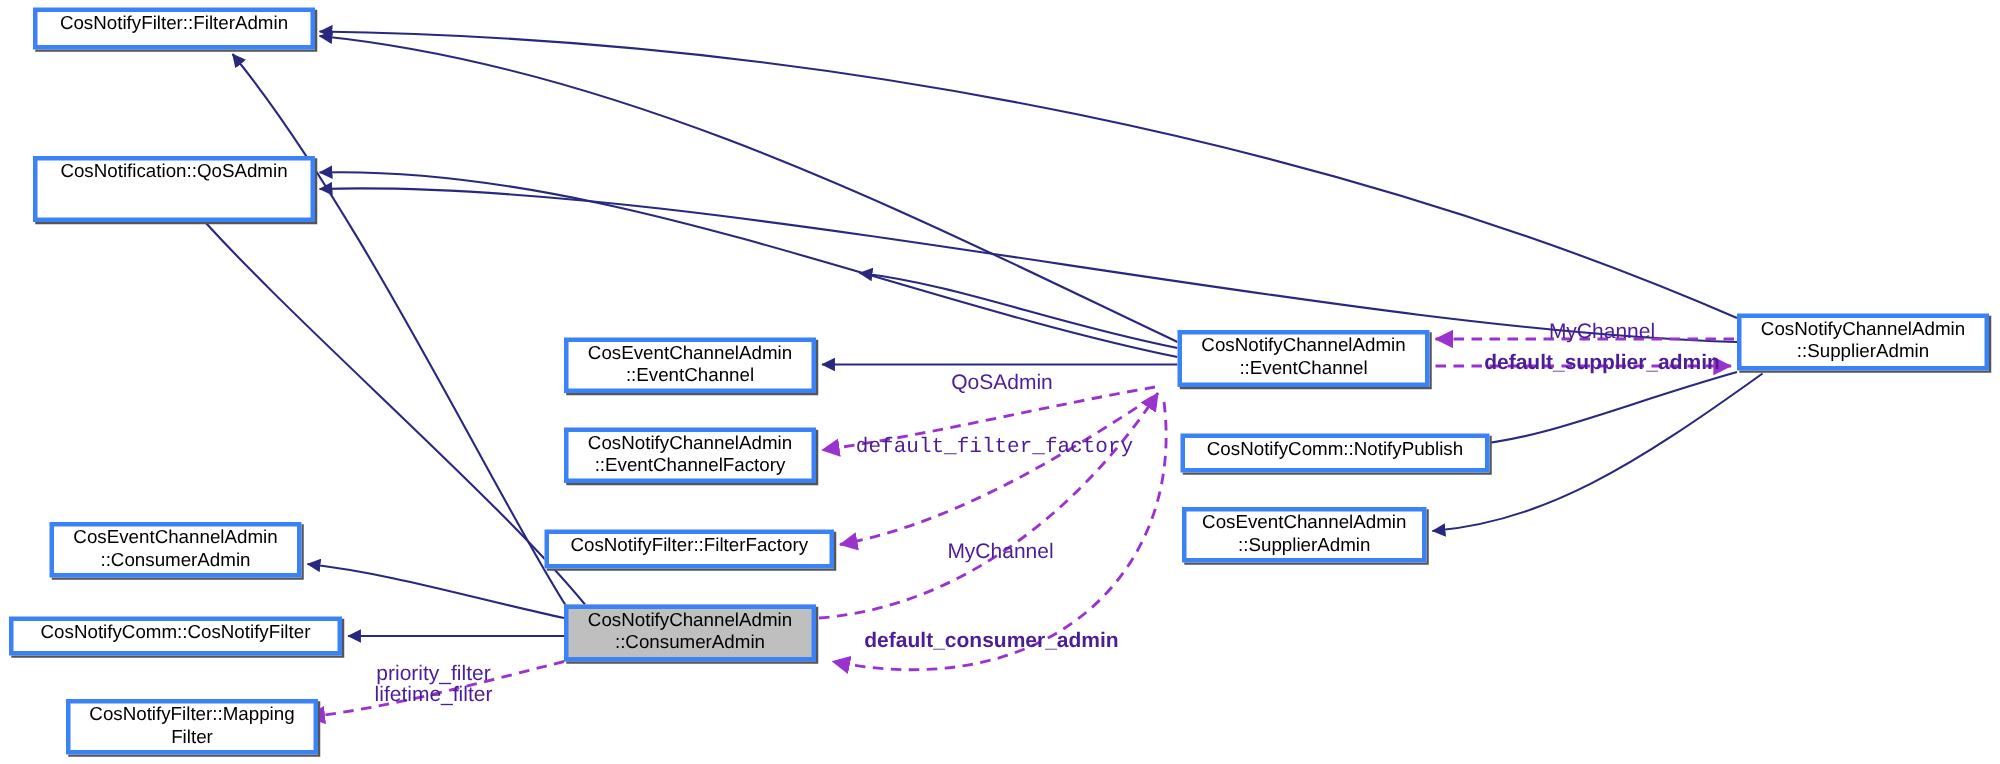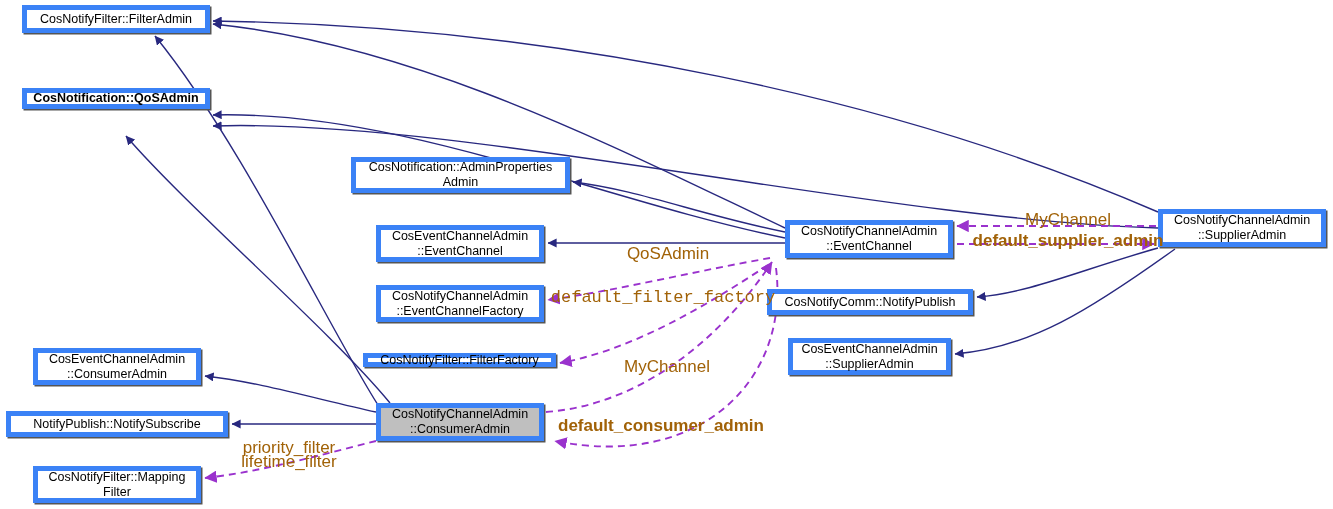--- a/index.html
+++ b/index.html
@@ -18,41 +18,41 @@
   #edge-layer {
     position: absolute;
     left: 0;
     top: 0;
     width: 1333px;
     height: 509px;
   }
   .node {
     position: absolute;
     box-sizing: border-box;
-    border: 5px solid #3b82f6;
+    border: 3px solid #3b82f6;
     background: #ffffff;
     color: #000000;
     font-size: 12.5px;
     line-height: 15px;
     text-align: center;
     display: flex;
-    align-items: center;
+    align-items: flex-start;
     justify-content: center;
     white-space: pre;
     box-shadow: 1.5px 1.5px 0 0 #555555;
     z-index: 5;
   }
   .node.highlight {
     background: #bfbfbf;
   }
   .edge-label {
     position: absolute;
-    font-size: 17px;
+    font-size: 14px;
     line-height: 14px;
-    color: #a16207;
+    color: #4c1d95;
     white-space: pre;
     text-align: center;
     background: transparent;
     z-index: 6;
     transform: translateX(-50%);
   }
 </style>
 </head>
 <body>
 
@@ -110,68 +110,64 @@
       <path d="M 1156 226 L 957 226"></path>
 
       <path d="M 957 244 L 1154 244"></path>
     </g>
   </svg>
 
   <div class="node" style="left:22px; top:5px; width:188px; height:28px;">
     <span>CosNotifyFilter::FilterAdmin</span>
   </div>
 
-  <div class="node" style="left:22px; top:88px; width:188px; height:21px;font-weight:bold;">
+  <div class="node" style="left:22px; top:104px; width:188px; height:44px;">
     <span>CosNotification::QoSAdmin</span>
   </div>
 
-  <div class="node" style="left:351px; top:157px; width:219px; height:36px;">
-    <span>CosNotification::AdminProperties
-Admin</span>
-  </div>
 
   <div class="node" style="left:376px; top:225px; width:168px; height:37px;">
     <span>CosEventChannelAdmin
 ::EventChannel</span>
   </div>
 
   <div class="node" style="left:376px; top:285px; width:168px; height:37px;">
     <span>CosNotifyChannelAdmin
 ::EventChannelFactory</span>
   </div>
 
-  <div class="node" style="left:363px; top:353px; width:193px; height:14px;">
+  <div class="node" style="left:363px; top:353px; width:193px; height:26px;">
     <span>CosNotifyFilter::FilterFactory</span>
   </div>
 
   <div class="node" style="left:33px; top:348px; width:168px; height:37px;">
     <span>CosEventChannelAdmin
 ::ConsumerAdmin</span>
   </div>
 
   <div class="node" style="left:6px; top:411px; width:222px; height:26px;">
-    <span>NotifyPublish::NotifySubscribe</span>
+    <span>CosNotifyComm::CosNotifyFilter</span>
   </div>
 
-  <div class="node" style="left:33px; top:466px; width:168px; height:37px;">
+  <div class="node" style="left:44px; top:466px; width:168px; height:37px;">
     <span>CosNotifyFilter::Mapping
 Filter</span>
   </div>
 
   <div class="node highlight" style="left:376px; top:403px; width:168px; height:38px;">
     <span>CosNotifyChannelAdmin
 ::ConsumerAdmin</span>
   </div>
 
   <div class="node" style="left:785px; top:220px; width:168px; height:38px;">
     <span>CosNotifyChannelAdmin
 ::EventChannel</span>
   </div>
 
-  <div class="node" style="left:767px; top:289px; width:206px; height:26px;">
+  <div class="node" style="left:787px; top:289px; width:206px; height:26px;">
     <span>CosNotifyComm::NotifyPublish</span>
   </div>
 
   <div class="node" style="left:788px; top:338px; width:163px; height:37px;">
     <span>CosEventChannelAdmin
 ::SupplierAdmin</span>
   </div>
 
   <div class="node" style="left:1158px; top:209px; width:168px; height:38px;">
     <span>CosNotifyChannelAdmin

